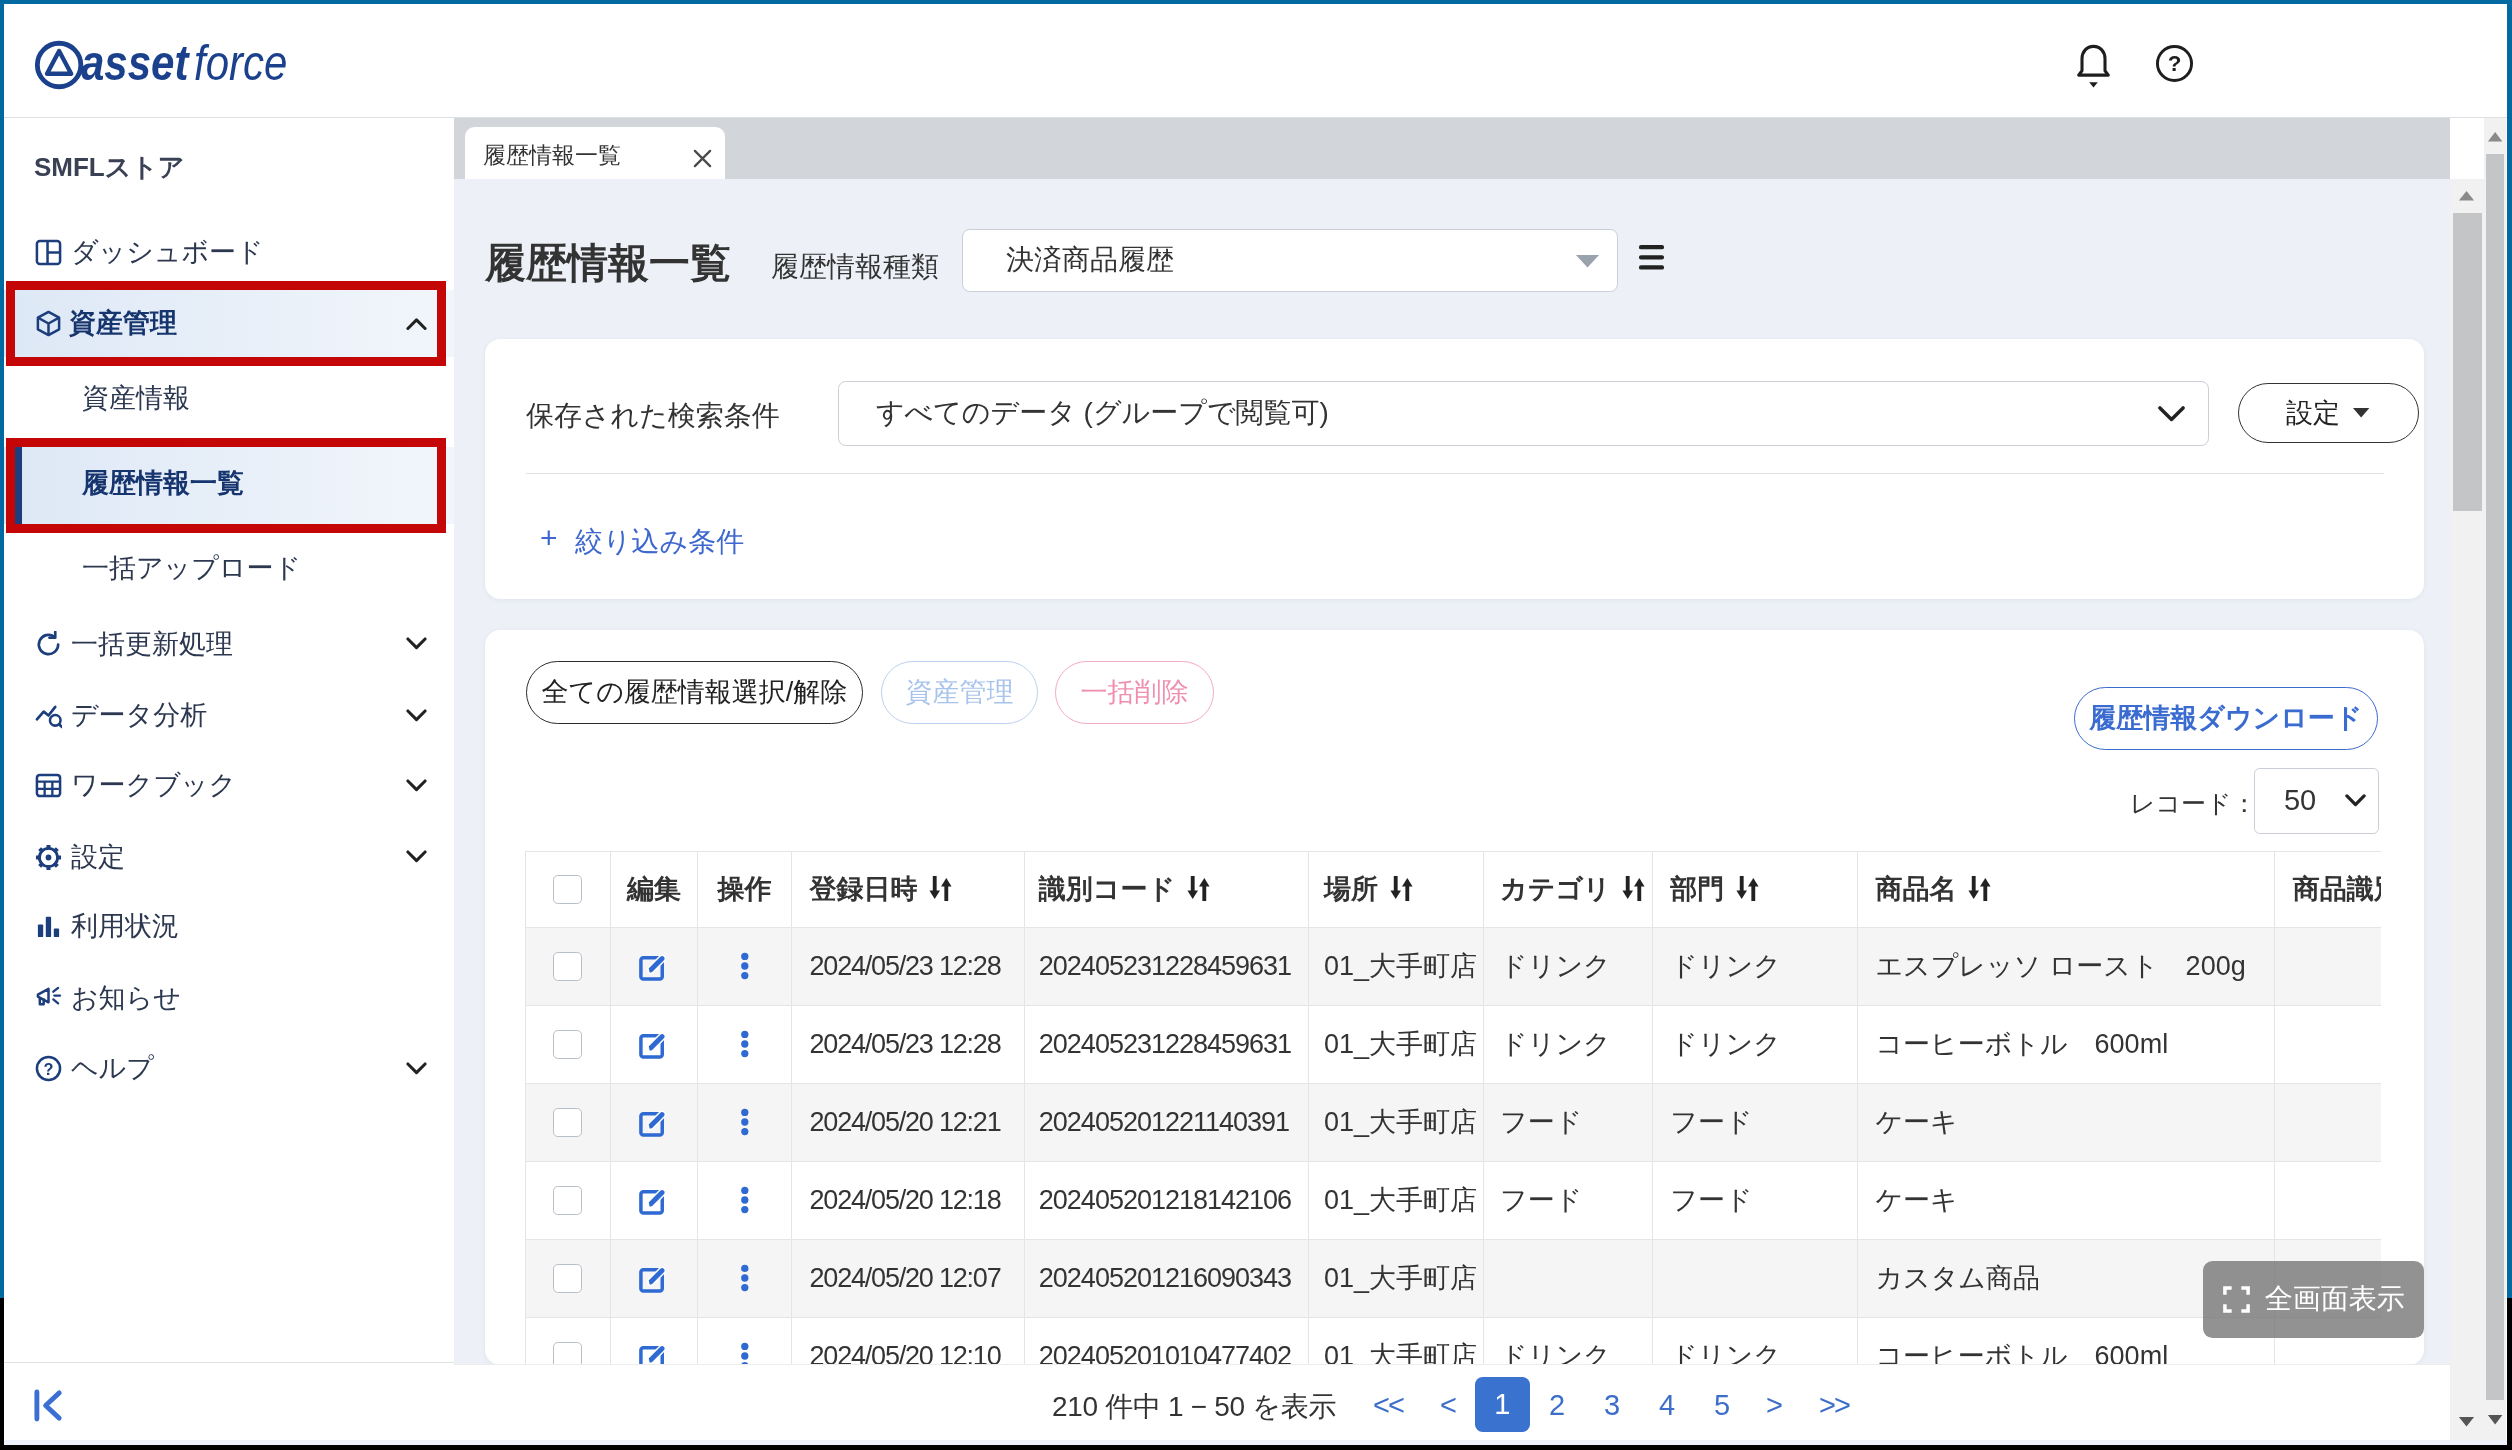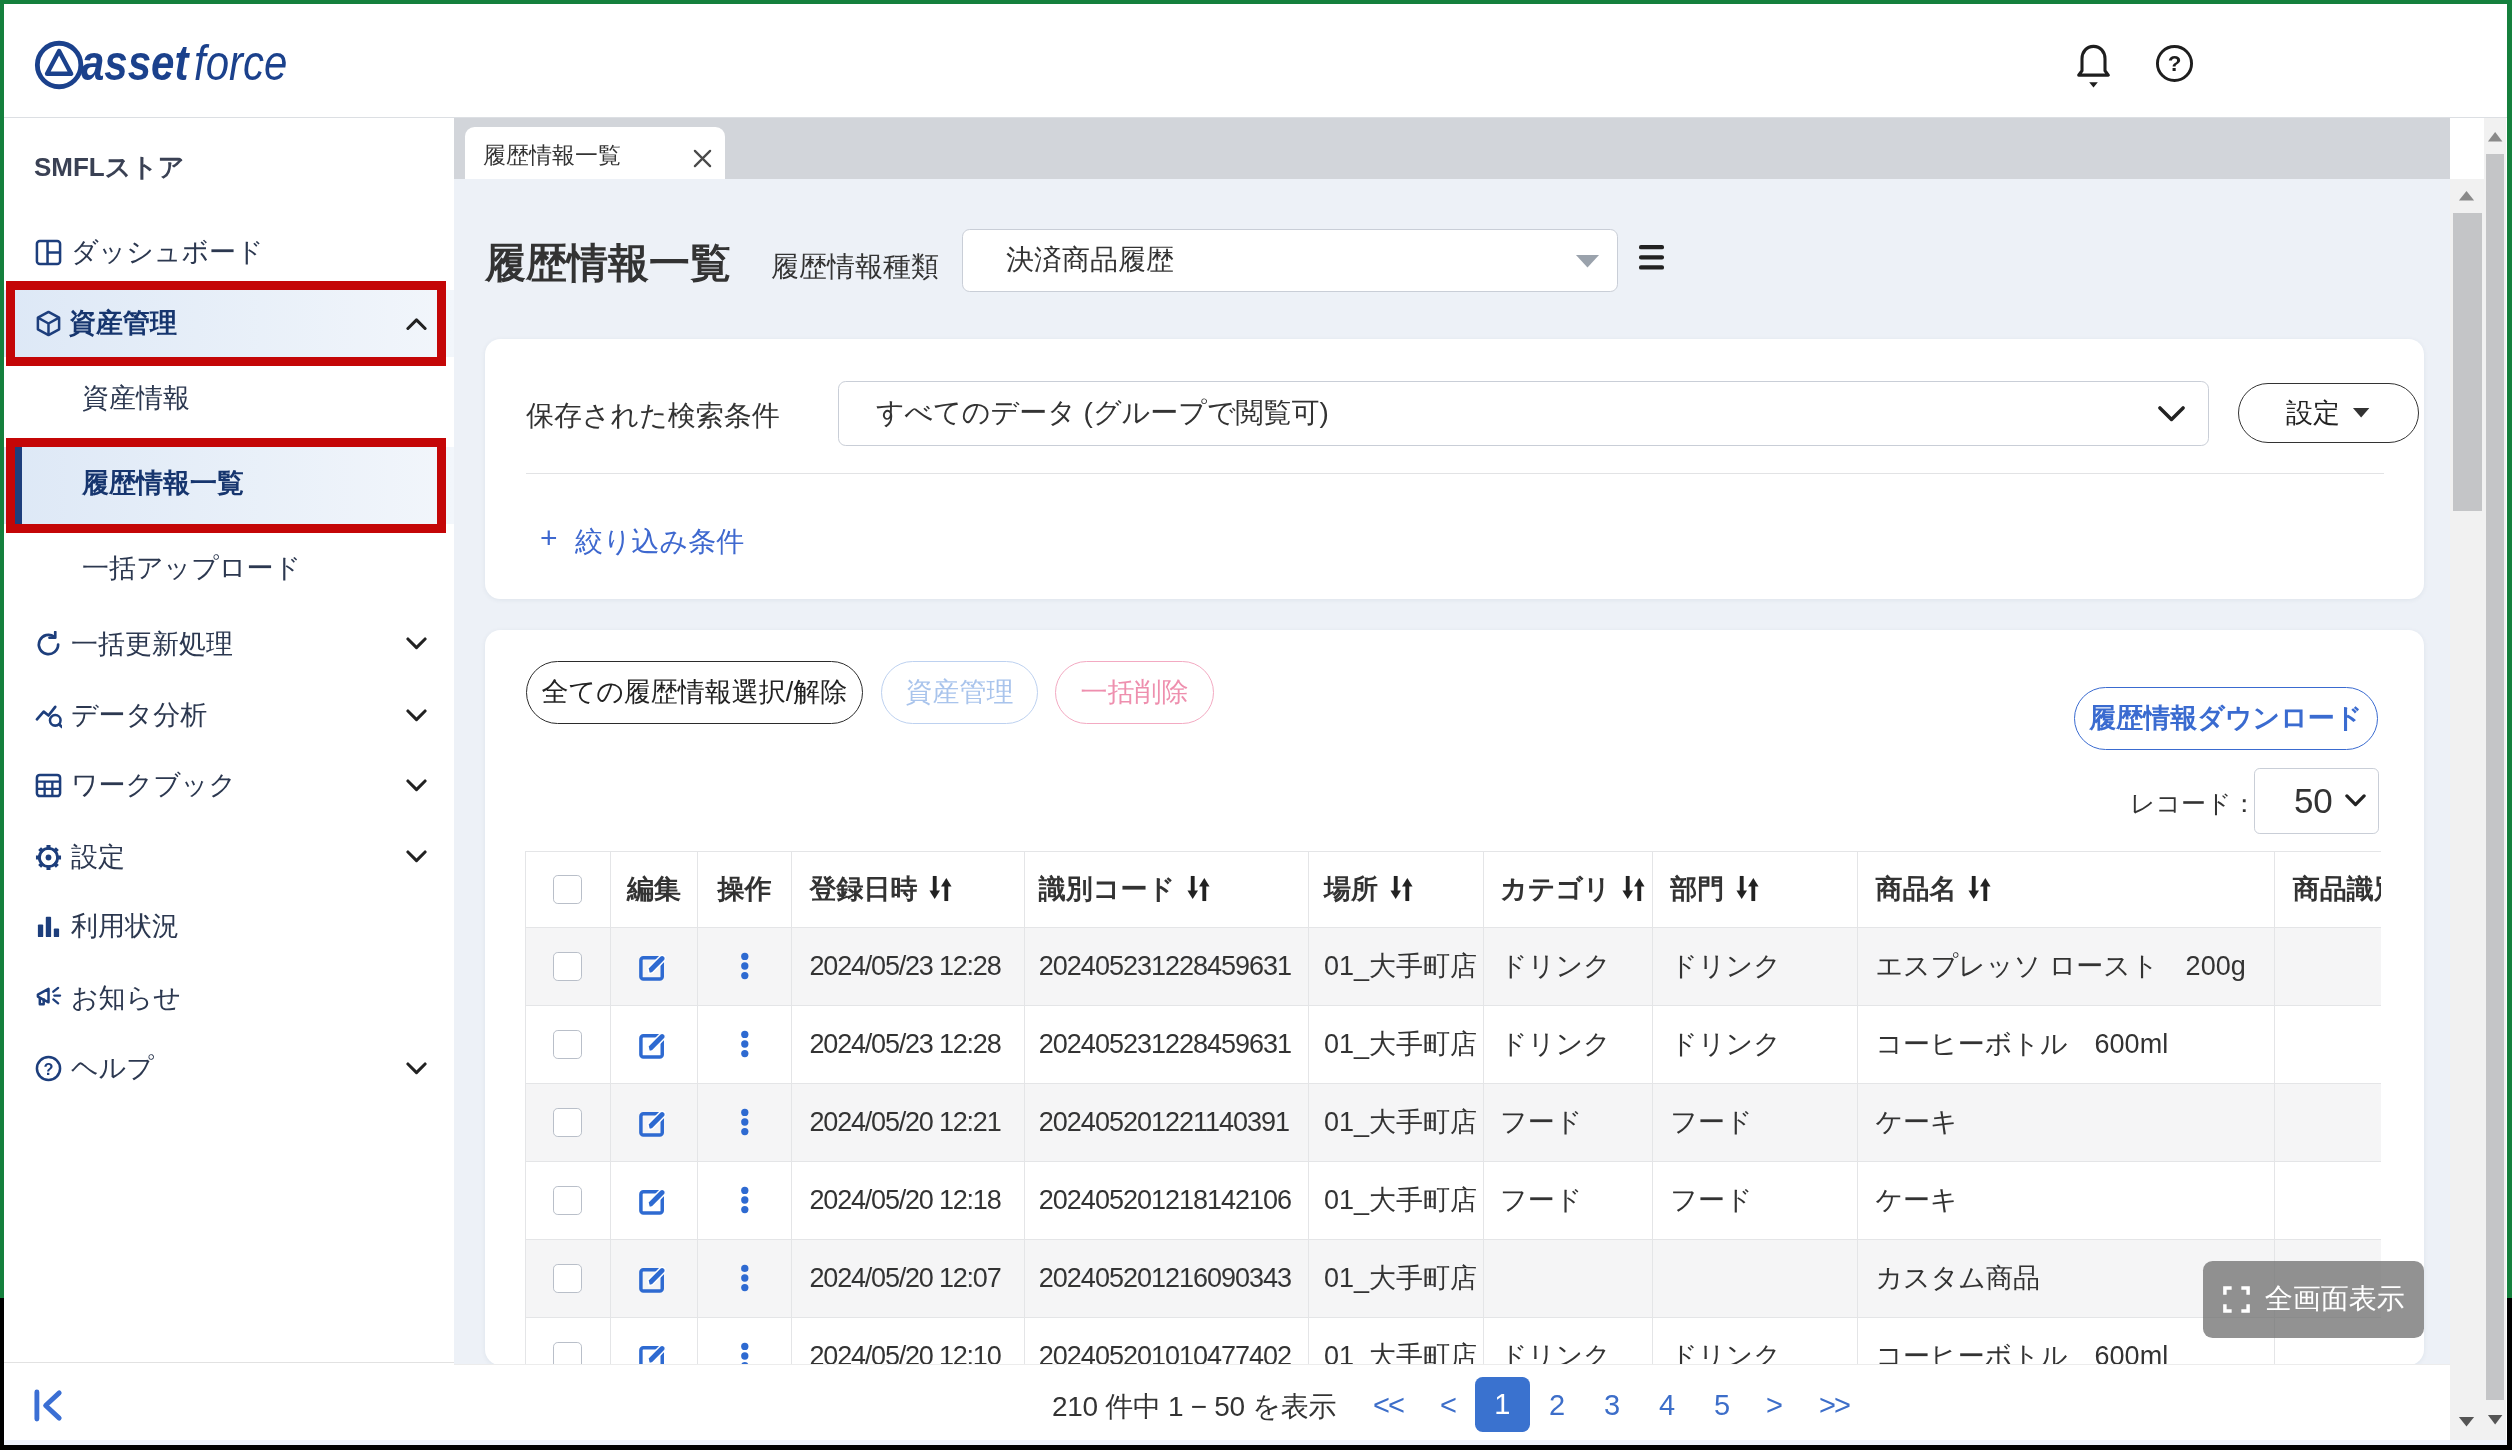--- a/index.html
+++ b/index.html
@@ -1,19 +1,19 @@
 <!DOCTYPE html>
 <html lang="ja"><head>
 <meta charset="utf-8">
 <style>
   html,body{margin:0;padding:0;}
   body{width:2512px;height:1451px;overflow:hidden;background:#000;
        font-family:"Liberation Sans",sans-serif;-webkit-font-smoothing:antialiased;color:#333;}
   .abs{position:absolute;}
-  #stage{position:relative;width:2512px;height:1298px;background:#15803d;}
+  #stage{position:relative;width:2512px;height:1298px;background:#0369a1;}
   #page{position:absolute;left:3.9px;top:3.9px;width:2503px;height:1441px;background:#fff;overflow:hidden;}
   .flexc{display:flex;align-items:center;}
   .mtxt{font-size:27px;line-height:33px;color:#2c3850;}
   .selbox{position:absolute;background:#fff;border:1.9px solid #c9ced7;border-radius:7.7px;box-sizing:border-box;
           display:flex;align-items:center;font-size:28px;color:#333;}
   .pillbtn{position:absolute;border-radius:39px;display:flex;align-items:center;justify-content:center;
           background:#fff;font-size:27px;box-sizing:border-box;}
   .pgnum{position:absolute;font-size:29px;font-weight:500;color:#3d6ec9;top:1385px;}
   table.grid{border-collapse:separate;border-spacing:0;table-layout:fixed;width:2217px;
      border-top:1.9px solid #e4e5e7;border-left:1.9px solid #e4e5e7;font-size:27px;color:#333;}
@@ -189,21 +189,21 @@
   <div class="abs" style="left:571px;top:519px;font-size:28px;color:#3e68cf;">絞り込み条件</div>
 
   <div class="abs" style="left:481px;top:626px;width:1939px;height:735px;background:#fff;border-radius:15.4px;box-shadow:0 1px 4.8px rgba(30,50,90,.07);"></div>
   <div class="pillbtn" style="left:522px;top:657px;width:337px;height:63px;border:1.9px solid #2b2b2b;color:#222;">全ての履歴情報選択/解除</div>
   <div class="pillbtn" style="left:877px;top:657px;width:157px;height:63px;border:1.9px solid #bdd1f0;color:#a9c4ec;">資産管理</div>
   <div class="pillbtn" style="left:1051px;top:657px;width:159px;height:63px;border:1.9px solid #f3aac2;color:#ee8fae;">一括削除</div>
   <div class="pillbtn" style="left:2070px;top:657px;width:304px;height:63px;border:1.9px solid #3a6bd0;color:#3a6bd0;font-weight:bold;margin-top:26px;">履歴情報ダウンロード</div>
 
   <div class="abs" style="left:2126px;top:783px;font-size:25px;">レコード：</div>
   <div class="selbox" style="left:2250px;top:764px;width:125px;height:66px;border-radius:5.8px;">
-    <span style="margin-left:39px;font-size:35px;">50</span>
+    <span style="margin-left:29px;font-size:29px;">50</span>
     <svg style="position:absolute;right:11.6px;top:25px;" width="21" height="13.5" viewBox="0 0 22 14">
           <path d="M2 2 L11 11 L20 2" fill="none" stroke="#222" stroke-width="3.4" stroke-linecap="round" stroke-linejoin="round"></path>
         </svg>
   </div>
 
   <div class="abs" id="tblclip" style="left:521px;top:847px;width:1856px;height:513px;overflow:hidden;">
     <table class="grid">
       <colgroup>
         <col style="width:85px">
             <col style="width:87px">

